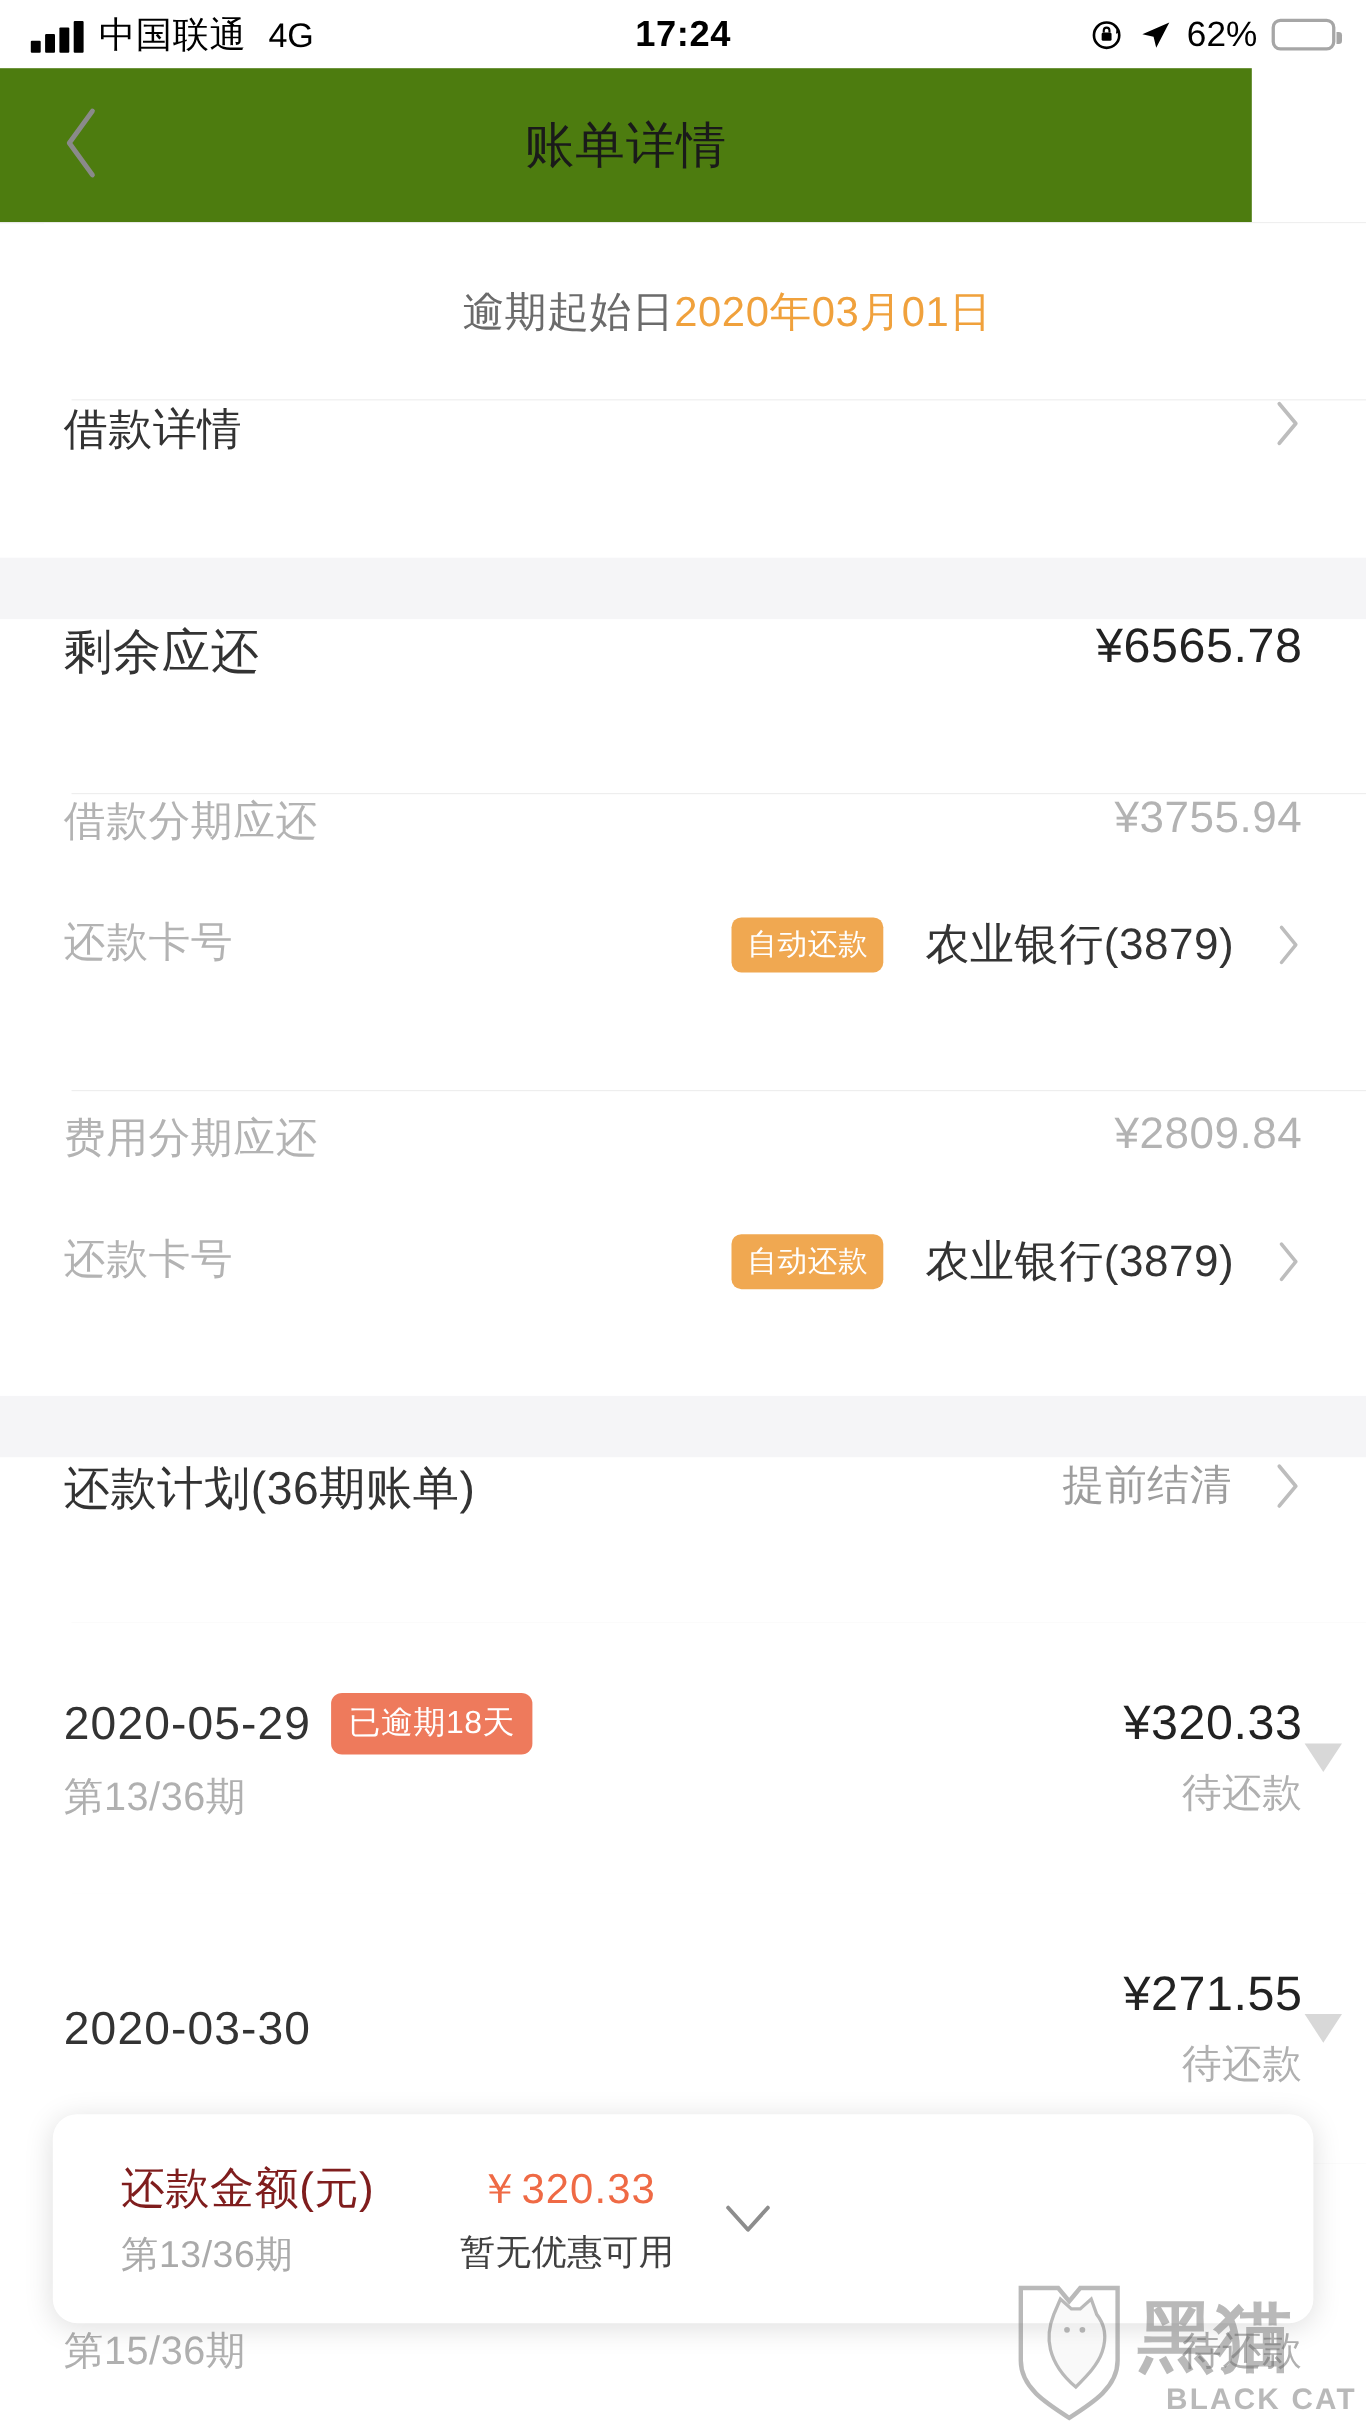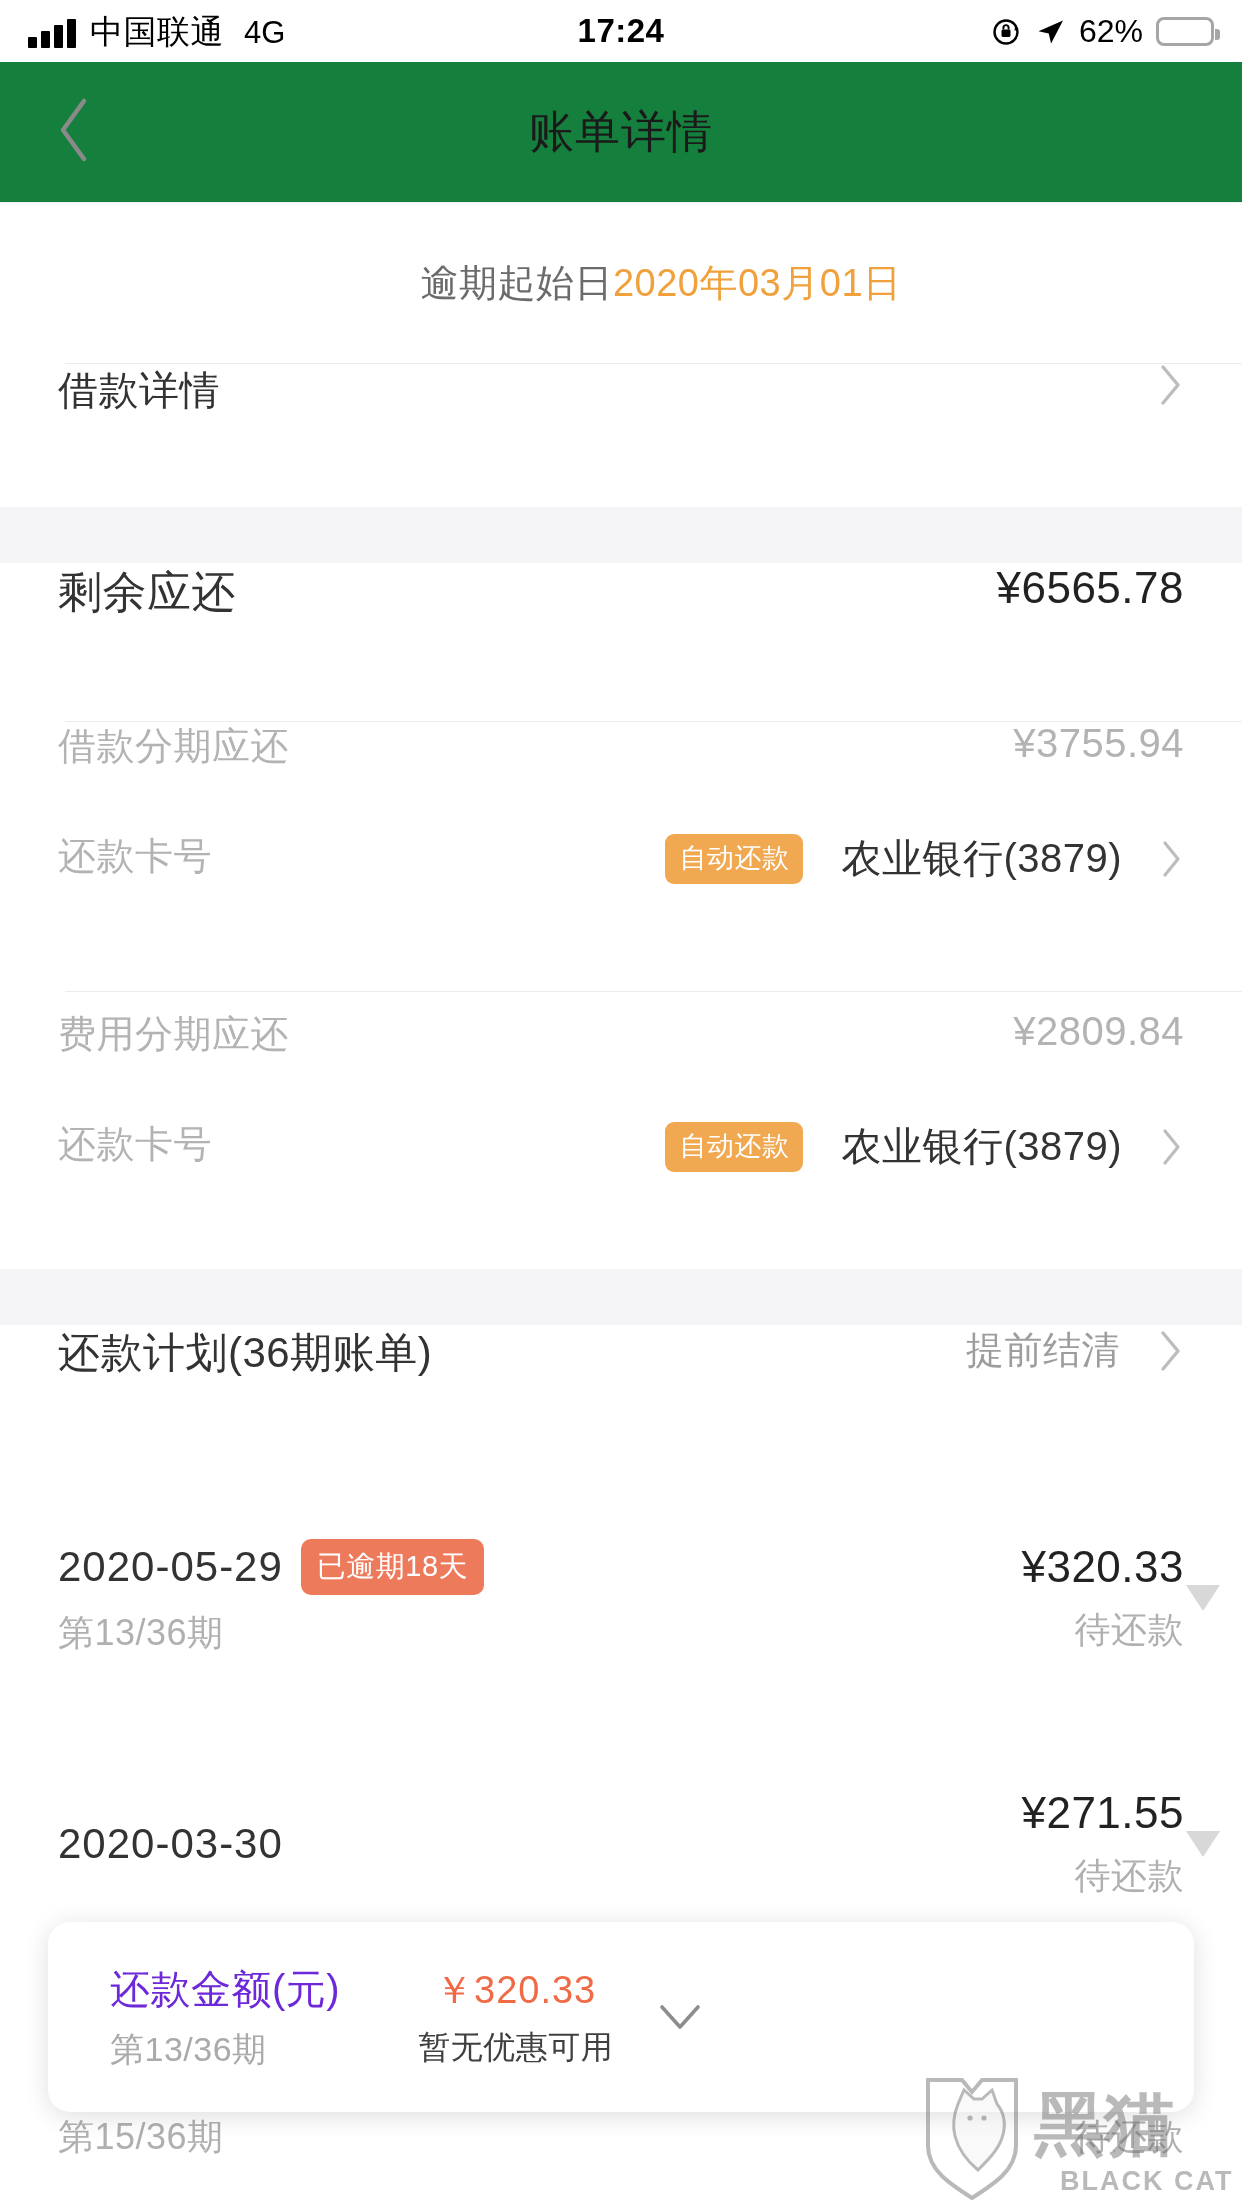--- a/index.html
+++ b/index.html
@@ -40,22 +40,22 @@
     position:relative; padding:2px;
   }
   .batt::after{
     content:""; position:absolute; right:-9px; top:9px; width:5px; height:11px;
     background:#a6a6a6; border-radius:0 3px 3px 0;
   }
   .batt-fill{ height:100%; width:62%; background:#f7cf46; border-radius:4px; }
 
   
   .navbar{
-    position:absolute; left:0; top:62px; width:1242px; height:140px;
-    background:#15803d;
+    position:absolute; left:0; top:62px; width:1138px; height:140px;
+    background:#4d7c0f;
   }
   .nav-back{
     position:absolute; left:40px; top:50%; transform:translateY(-50%);
     width:70px; height:80px; display:flex; align-items:center; justify-content:center;
   }
   .nav-title{
     position:absolute; left:0; right:0; top:50%; transform:translateY(-50%);
     text-align:center; font-size:45px; color:#1a1a1a; letter-spacing:1px;
   }
   .nav-sep{ position:absolute; left:0; top:202px; width:1242px; height:1px; background:#ececec; }
@@ -132,21 +132,21 @@
   .paybar{
     position:absolute; left:48px; top:1922px; width:1146px; height:190px;
     background:#fff; border-radius:22px;
     box-shadow:0 4px 26px rgba(0,0,0,.13);
     display:flex; align-items:stretch; overflow:hidden;
   }
   .pay-info{
     flex:1; display:flex; align-items:center; padding-left:62px; padding-right:10px; gap:0;
   }
   .pay-amt-block{ display:flex; flex-direction:column; gap:10px; }
-  .pay-title{ font-size:40px; color:#6d28d9; letter-spacing:.5px; }
+  .pay-title{ font-size:40px; color:#7f1d1d; letter-spacing:.5px; }
   .pay-term{ font-size:34px; color:#aaa; letter-spacing:.5px; }
   .pay-mid{ margin-left:78px; display:flex; flex-direction:column; align-items:center; gap:10px; }
   .pay-price{ font-size:38px; color:#ef6a45; letter-spacing:1px; }
   .pay-promo{ font-size:32px; color:#404040; letter-spacing:.5px; }
   .pay-caret{ margin-left:44px; display:flex; align-items:center; }
   .pay-btn{
     width:340px; background:#ee6a4b; display:flex; align-items:center; justify-content:center;
   }
   .pay-btn span{ font-size:46px; color:#fff; letter-spacing:2px; }
 </style>

